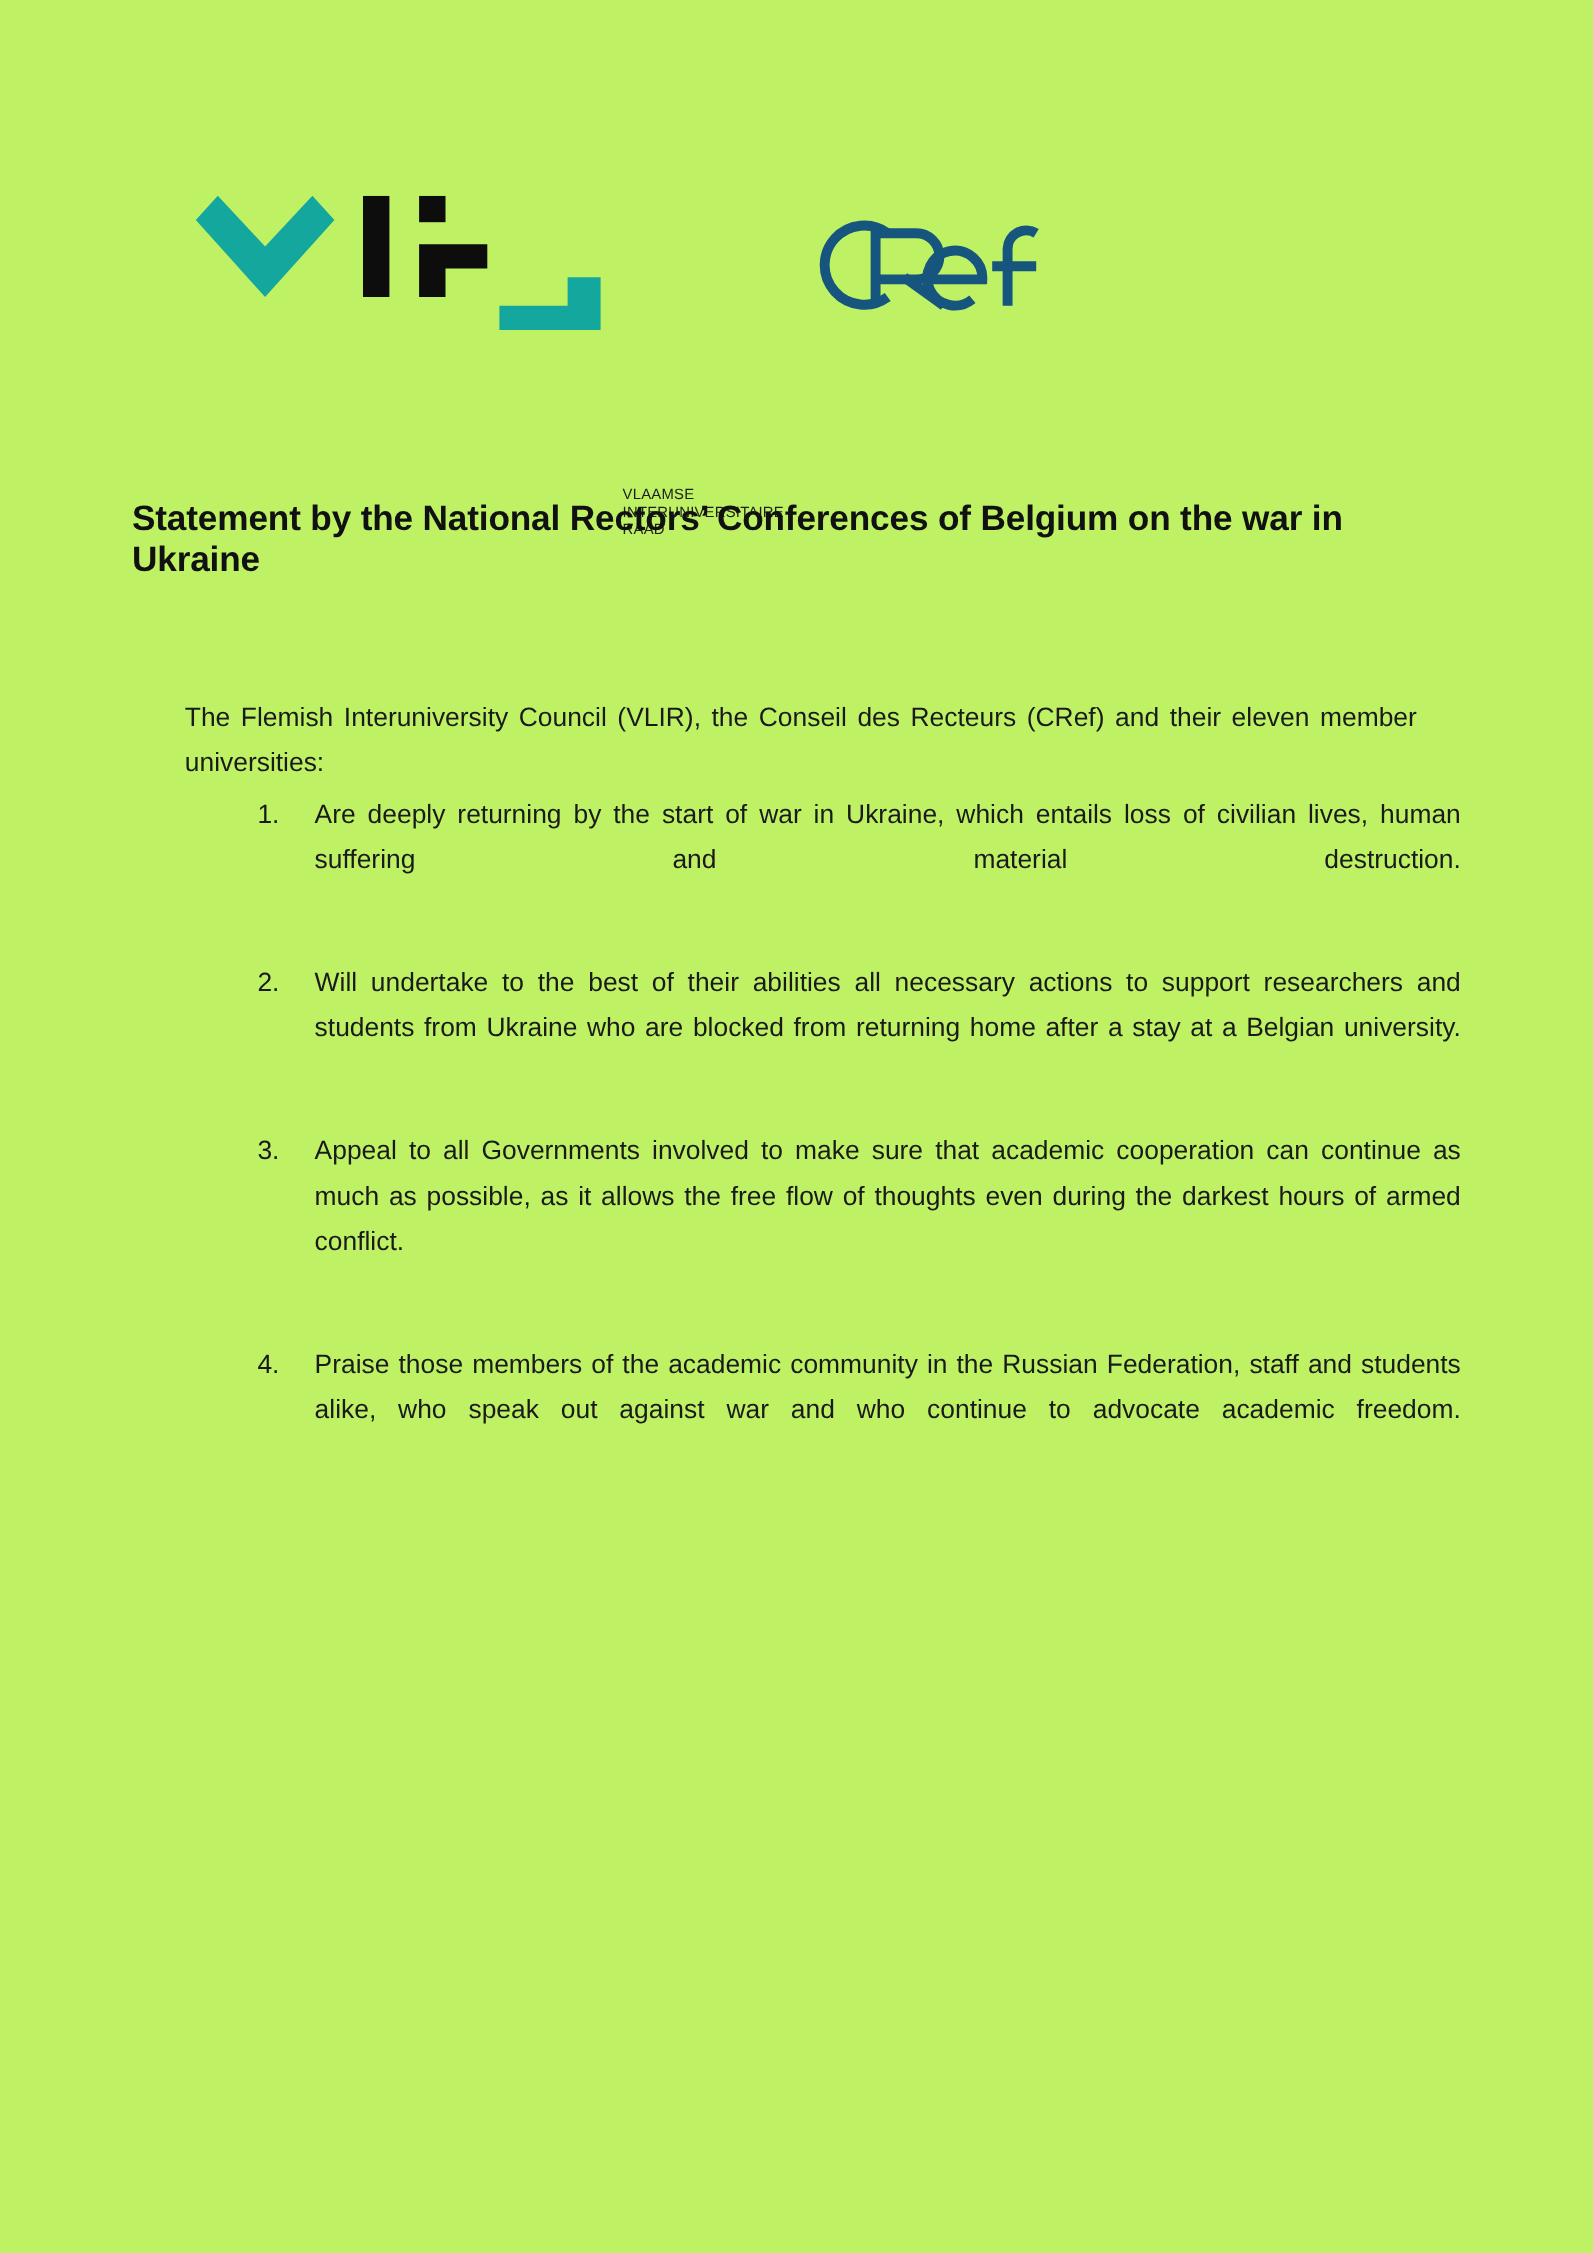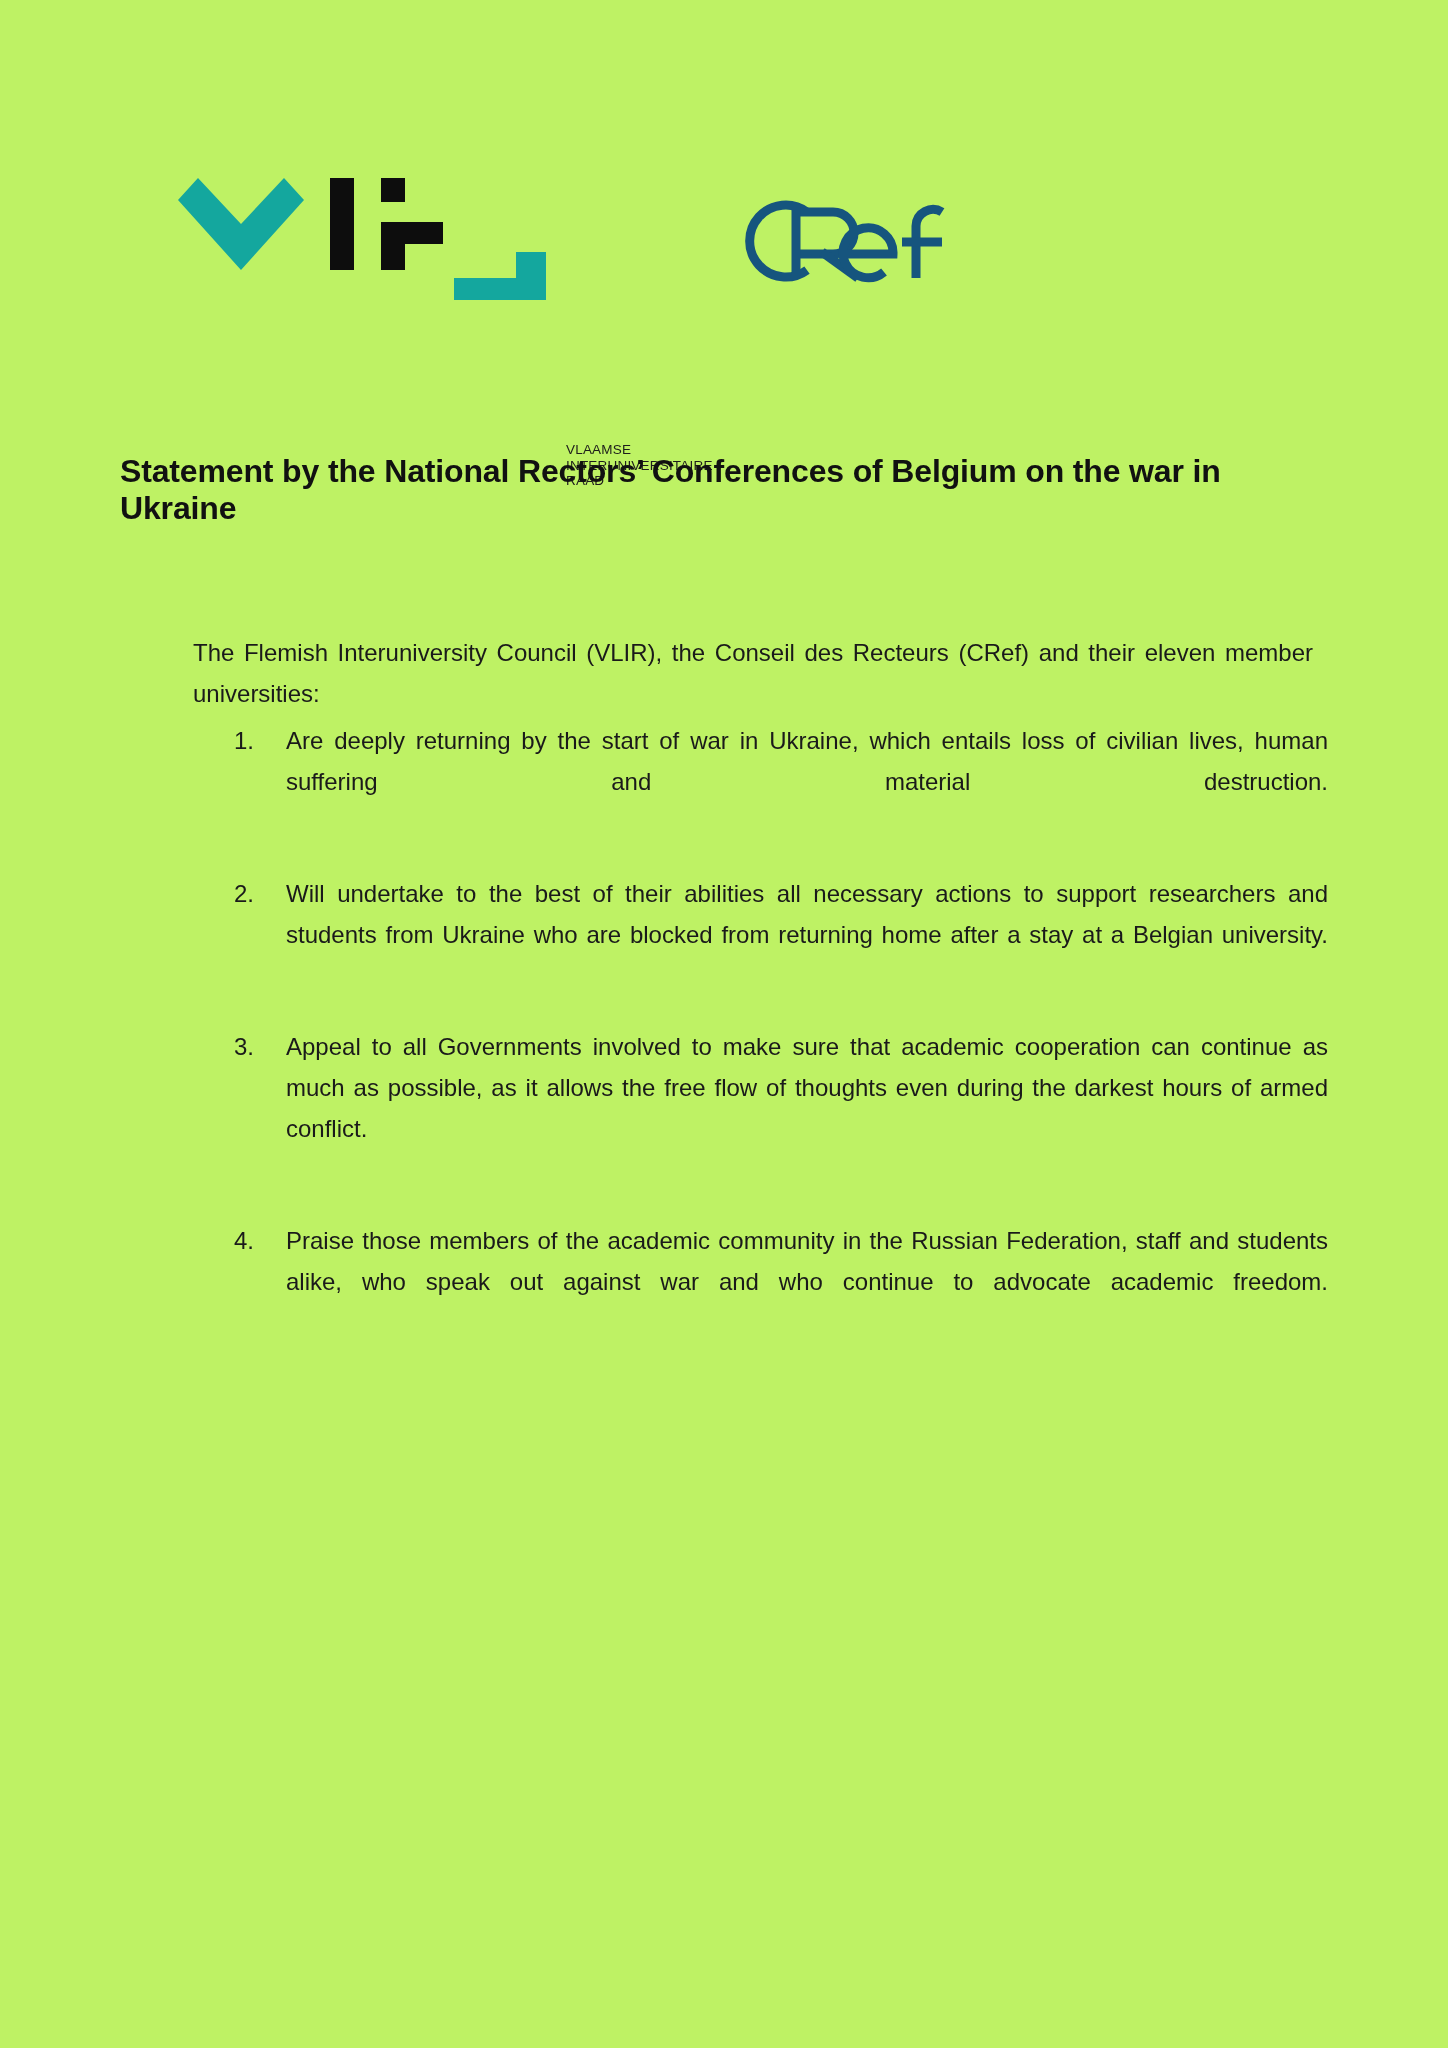--- a/index.html
+++ b/index.html
@@ -90,21 +90,20 @@
   .intro {
     position: absolute;
     left: 168px;
     top: 608px;
     width: 1120px;
     font-size: 24px;
     line-height: 41px;
     text-align: justify;
     text-justify: inter-word;
     color: #1a1a1a;
-    margin-left: 25px;
   }
 
   .num-list {
     position: absolute;
     left: 168px;
     top: 704px;
     width: 1120px;
   }
   .li {
     position: relative;

